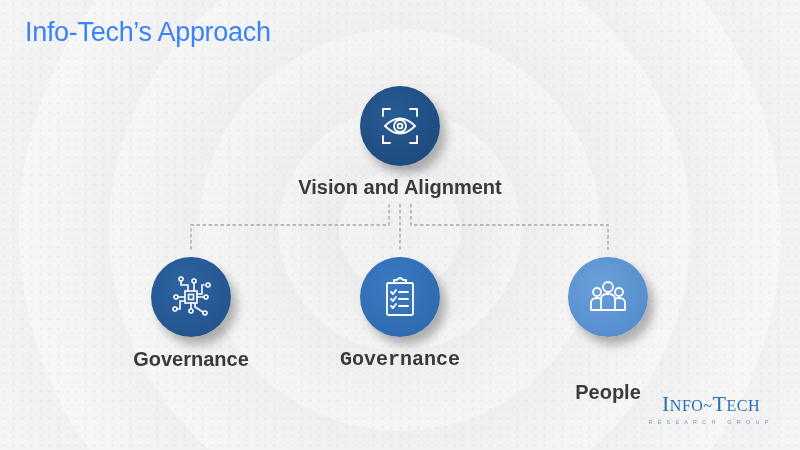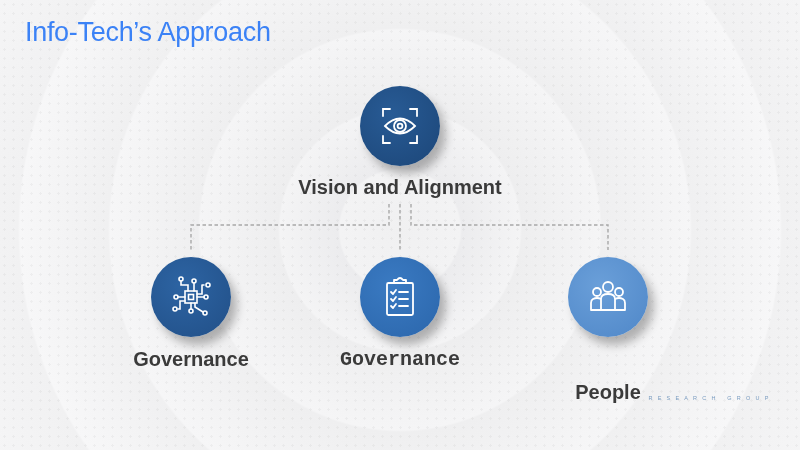--- a/index.html
+++ b/index.html
@@ -115,14 +115,17 @@
     <circle cx="12" cy="18" r="4"></circle>
     <circle cx="34" cy="18" r="4"></circle>
     <path d="M16 36 V25 Q16 20 23 20 Q30 20 30 25 V36 Z"></path>
     <path d="M16 25 Q12 23 8 25 Q6 26 6 29 V36 H16"></path>
     <path d="M30 25 Q34 23 38 25 Q40 26 40 29 V36 H30"></path>
   </svg>
 </div>
 <div class="label" style="left:498px;top:348px;margin-top:33px;">People</div>
 
 <div class="logo">
+  <div class="logo-main">
+    <span>I</span><span class="sm">NFO</span><span class="sm">~</span><span>T</span><span class="sm">ECH</span>
+  </div>
   <div class="logo-sub">RESEARCH GROUP</div>
 </div>
 
 </body></html>

